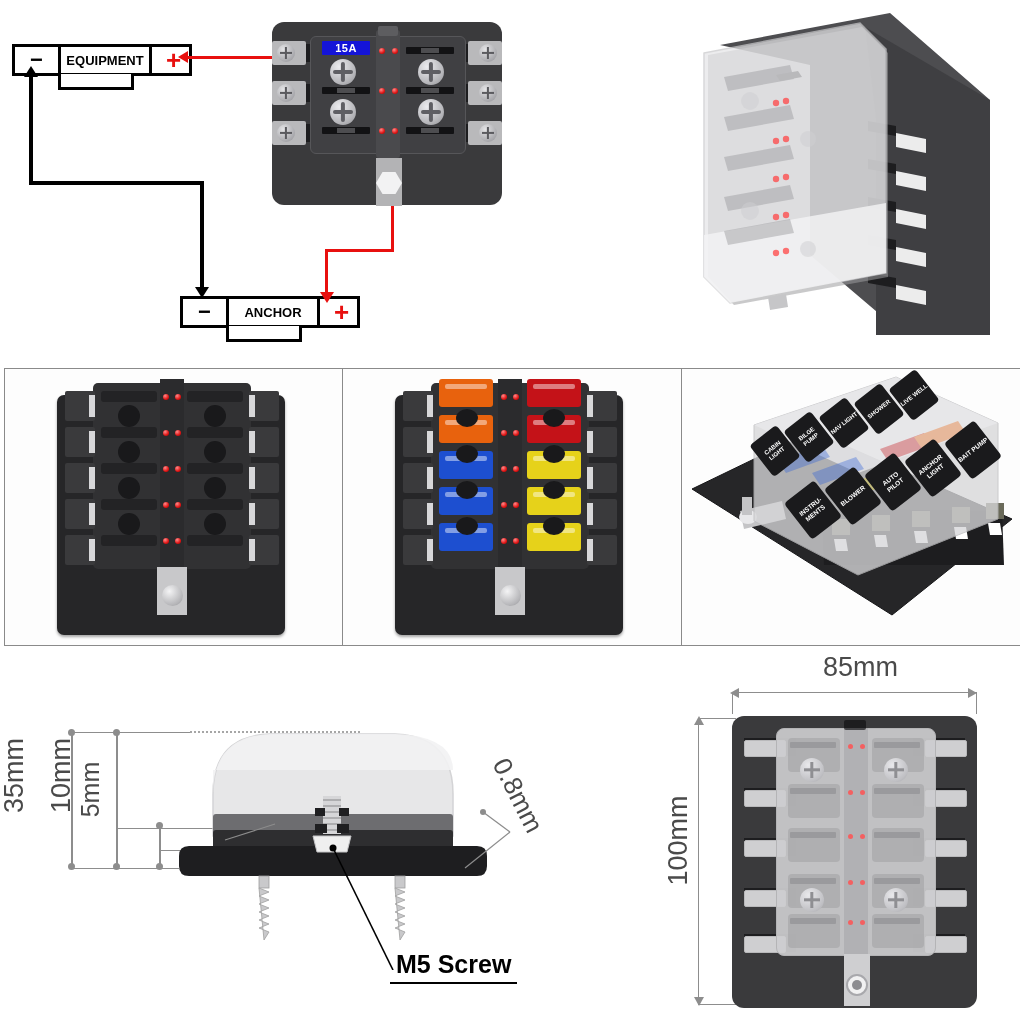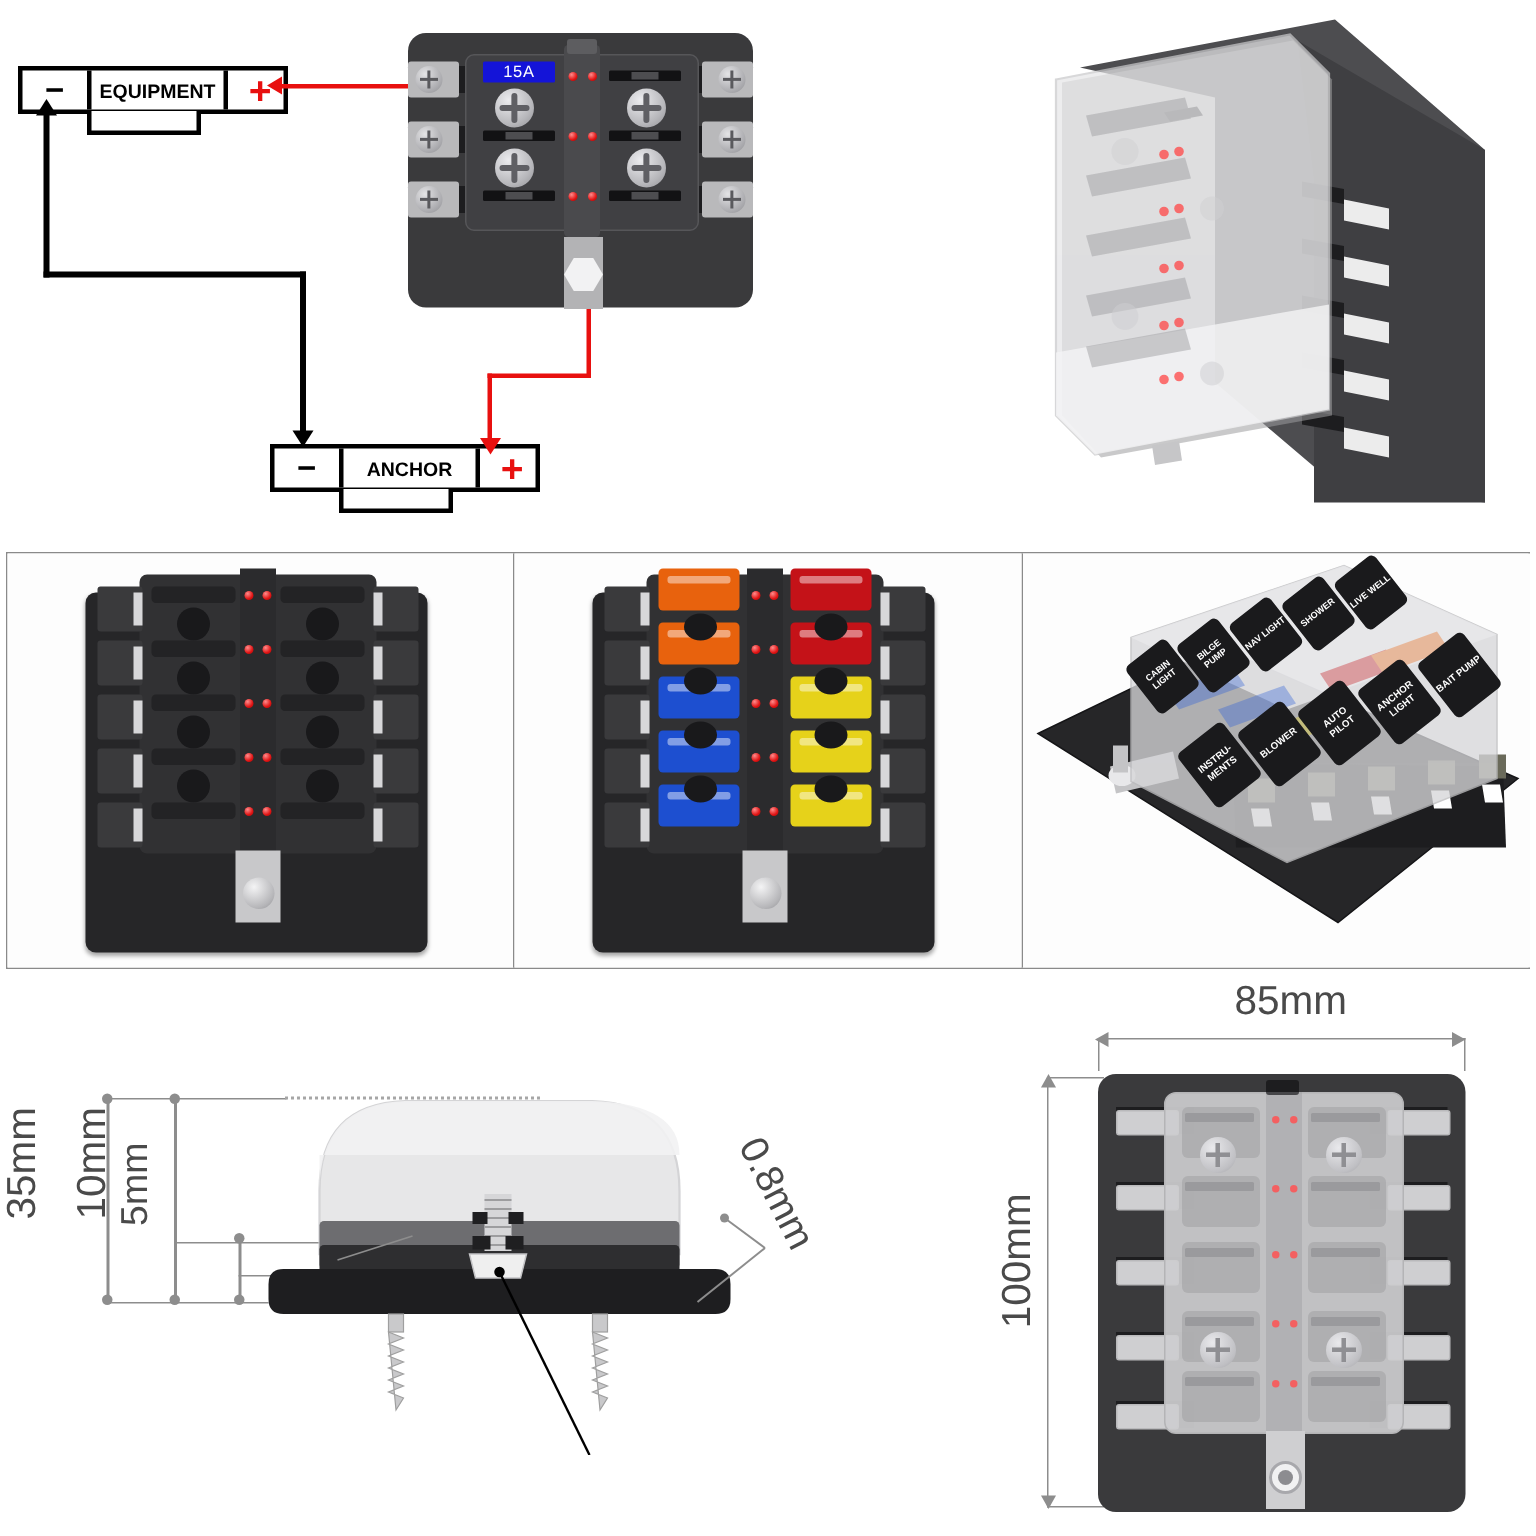--- a/index.html
+++ b/index.html
@@ -35,21 +35,21 @@
   .screwhead::after{top:50%;left:18%;height:12%;width:64%;transform:translateY(-50%);}
   .bigscrew{position:absolute;border-radius:50%;
       background:radial-gradient(circle at 35% 30%,#ececef,#b6b6ba 65%,#909095);}
   .bigscrew::before,.bigscrew::after{content:"";position:absolute;background:#5f5f64;}
   .bigscrew::before{left:50%;top:12%;width:16%;height:76%;transform:translateX(-50%);border-radius:2px;}
   .bigscrew::after{top:50%;left:12%;height:16%;width:76%;transform:translateY(-50%);border-radius:2px;}
   .led{position:absolute;width:6px;height:6px;border-radius:50%;
        background:radial-gradient(circle at 35% 30%,#ff8b8b,#e01414 60%,#9a0606);}
   .fusestub{position:absolute;height:7px;background:#121214;border-radius:1px;}
   .fusestub i{position:absolute;top:1px;height:5px;width:36%;left:32%;background:#4d4d50;}
-  .amplabel{position:absolute;background:#1414d8;color:#fff;font-size:11px;font-weight:normal;
+  .amplabel{position:absolute;background:#1414d8;color:#fff;font-size:11px;font-weight:bold;
       text-align:center;line-height:14px;border-radius:1px;letter-spacing:.5px;}
   .groundtab{position:absolute;background:#b3b3b5;}
   .hexnut{position:absolute;background:#f2f2f3;
       clip-path:polygon(25% 0,75% 0,100% 50%,75% 100%,25% 100%,0 50%);}
 
   
   #iso{left:690px;top:5px;width:334px;height:350px;}
 
   
   #strip{left:4px;top:368px;width:1016px;height:278px;border:1px solid #8a8a8a;box-sizing:border-box;}
@@ -573,20 +573,23 @@
       <circle cx="318" cy="92" r="3" fill="#8d8d8d"></circle>
 
       <line x1="168" y1="128" x2="228" y2="250" stroke="#000" stroke-width="1.6"></line>
       <circle cx="168" cy="128" r="3.5" fill="#000"></circle>
 
       <line x1="60" y1="120" x2="110" y2="104" stroke="#8d8d8d" stroke-width="1.1"></line>
     </svg>
 
     <div class="dimtxt" style="left:478px;top:130px;transform:rotate(63deg);transform-origin:center;font-size:26px;">0.8mm</div>
 
+    <div class="abs" style="left:390px;top:300px;border-bottom:2.5px solid #000;padding:0 6px 3px 6px;">
+      <span style="font-size:25px;font-weight:bold;color:#000;">M5 Screw</span>
+    </div>
   </div>
 
   <div class="abs" id="frontdim">
 
     <div class="dimtxt" style="left:203px;top:2px;">85mm</div>
 
     <div class="dimtxt" style="left:13px;top:175px;transform:rotate(-90deg);transform-origin:center;">100mm</div>
 
     <div class="dline" style="left:112px;top:42px;width:245px;height:1.4px;"></div>
     <div class="arrowhead" style="left:110px;top:38px;border-top:5px solid transparent;border-bottom:5px solid transparent;border-right:9px solid #8d8d8d;"></div>

